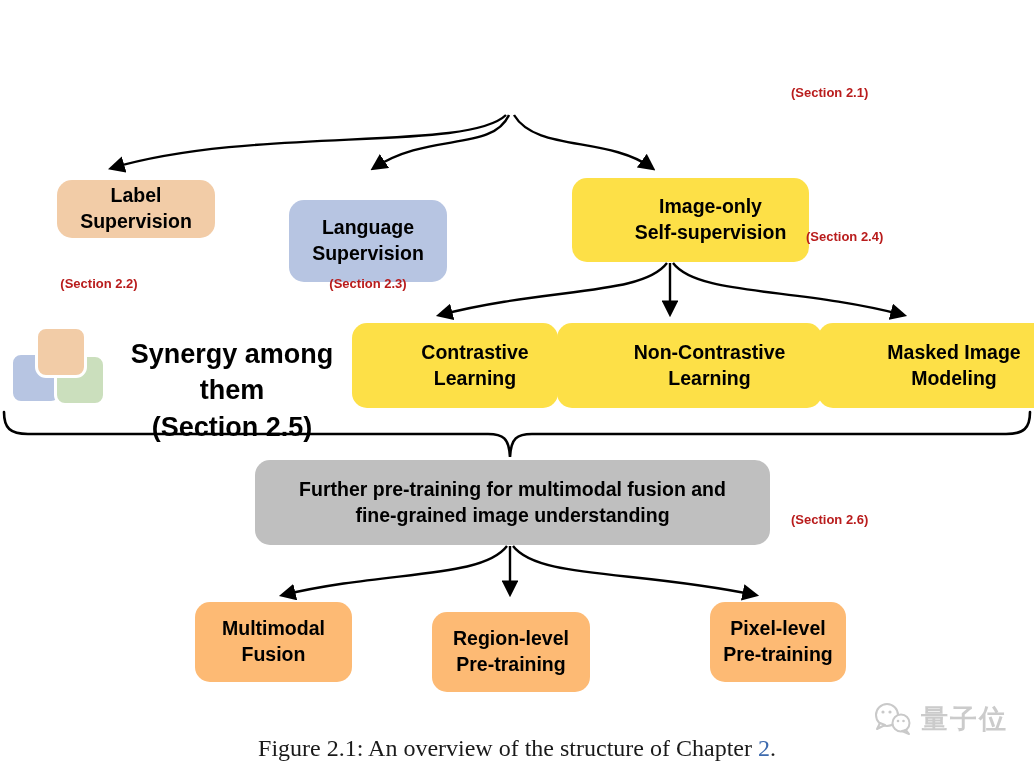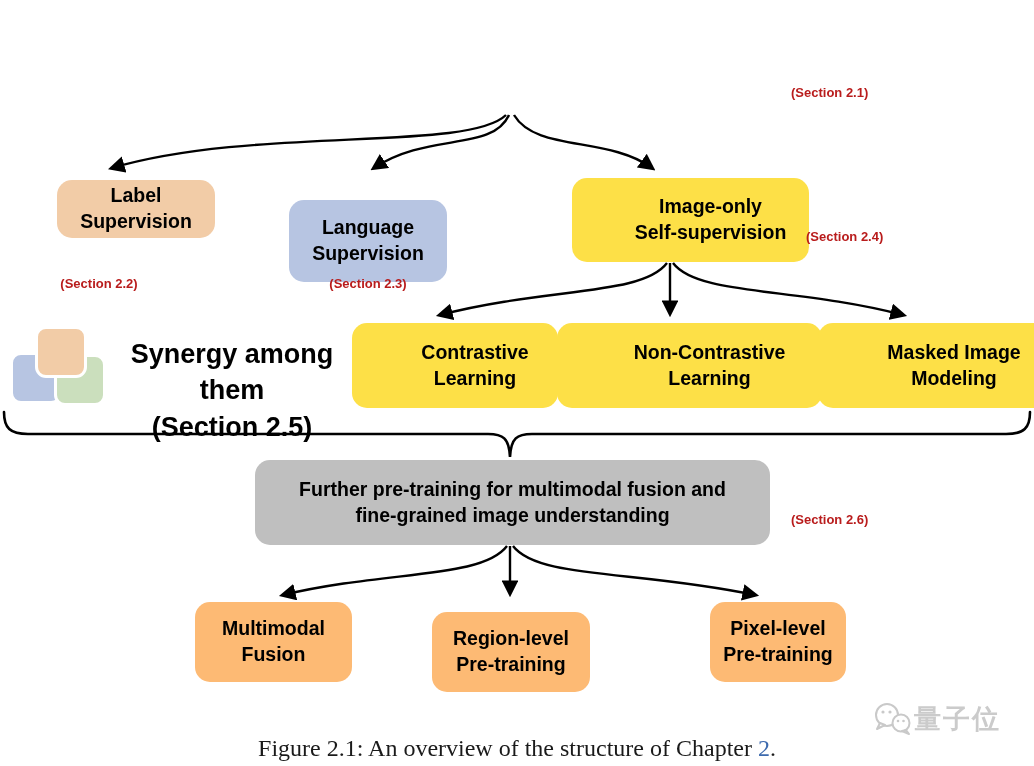--- a/index.html
+++ b/index.html
@@ -61,21 +61,21 @@
   .caption{
     position:absolute;left:17px;top:703px;width:1000px;
     text-align:center;
     font-family:"Liberation Serif", serif;
     font-size:24px;color:#1a1a1a;z-index:2;margin-top:32px;
   }
   .caption .chapter-link{color:#3D6AAE;cursor:pointer;}
 
   .watermark{
     position:absolute;left:872px;top:701px;
-    display:flex;align-items:center;z-index:2;
+    display:flex;align-items:center;gap:7px;z-index:2;
   }
   .watermark-text{
     font-weight:700;font-size:27px;color:#cbcbcb;
     letter-spacing:2px;
     text-shadow:1px 1px 0 #ffffff;
   }
 </style>
 </head>
 <body>
 

